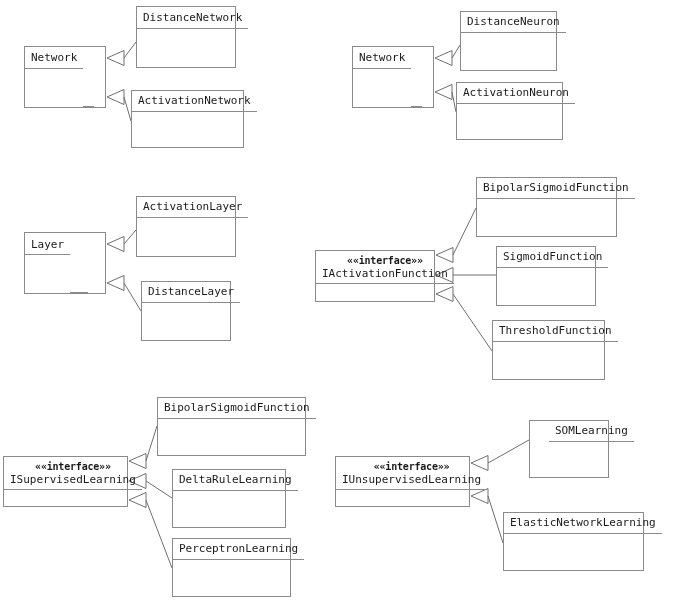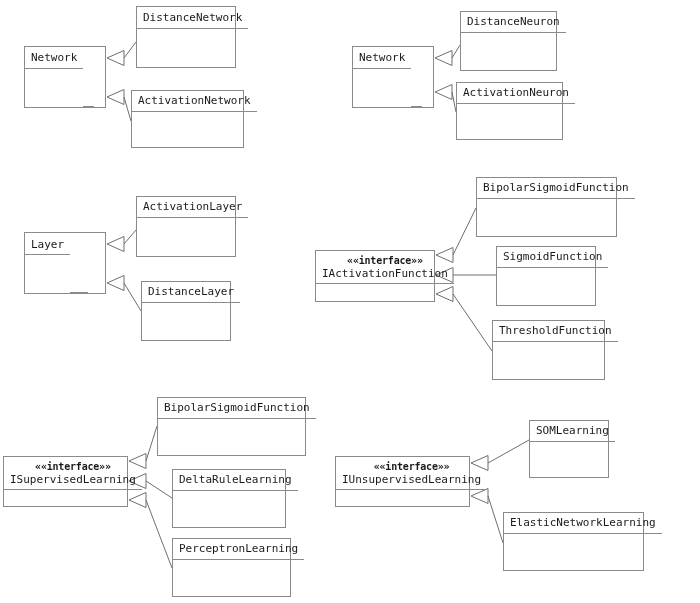--- a/index.html
+++ b/index.html
@@ -223,21 +223,21 @@
       <div class="uml-compartment last" style="border-bottom-color: rgb(138, 138, 138);"></div>
     </div>
     <div class="uml-box" style="left: 335px; top: 456px; width: 135px; height: 51px; border-color: rgb(138, 138, 138); background: rgb(255, 255, 255);">
       <div class="uml-header" style="height: 33px; flex: 0 0 33px; border-bottom-color: rgb(138, 138, 138); color: rgb(26, 26, 26);">
         <div class="stereotype">««interface»»</div>
         <div class="cls-name">IUnsupervisedLearning</div>
       </div>
       <div class="uml-compartment last" style="border-bottom-color: rgb(138, 138, 138);"></div>
     </div>
     <div class="uml-box" style="left: 529px; top: 420px; width: 80px; height: 58px; border-color: rgb(138, 138, 138); background: rgb(255, 255, 255);">
-      <div class="uml-header" style="height: 21px; flex: 0 0 21px; border-bottom-color: rgb(138, 138, 138); color: rgb(26, 26, 26);">
+      <div class="uml-header" style="height: 21px; flex: 0 0 21px; border-bottom-color: rgb(138, 138, 138); color: rgb(26, 26, 26); margin-left: 19px;">
         <div class="cls-name">SOMLearning</div>
       </div>
       <div class="uml-compartment" style="border-bottom-color: rgb(138, 138, 138);"></div>
       <div class="uml-compartment last" style="border-bottom-color: rgb(138, 138, 138);"></div>
     </div>
     <div class="uml-box" style="left: 503px; top: 512px; width: 141px; height: 59px; border-color: rgb(138, 138, 138); background: rgb(255, 255, 255);">
       <div class="uml-header" style="height: 21px; flex: 0 0 21px; border-bottom-color: rgb(138, 138, 138); color: rgb(26, 26, 26);">
         <div class="cls-name">ElasticNetworkLearning</div>
       </div>
       <div class="uml-compartment" style="border-bottom-color: rgb(138, 138, 138);"></div>

